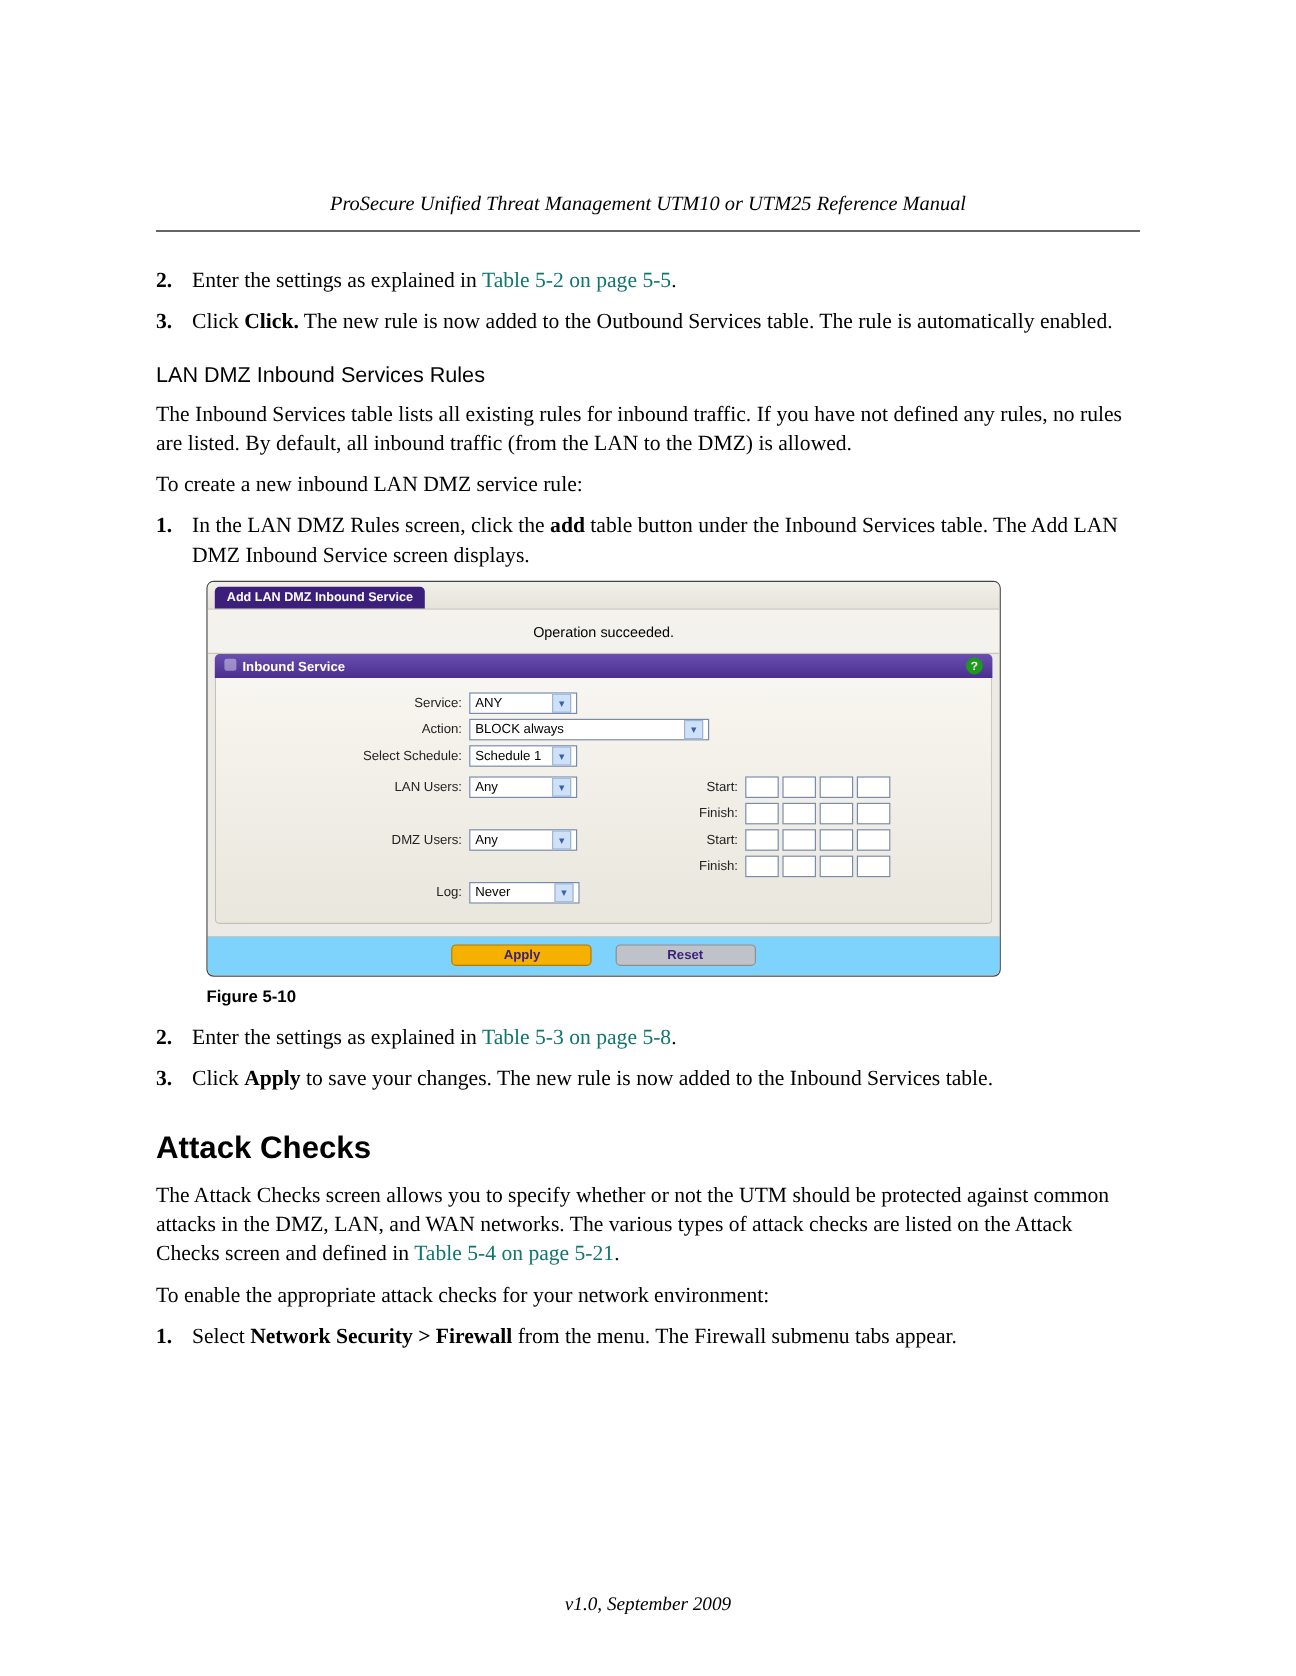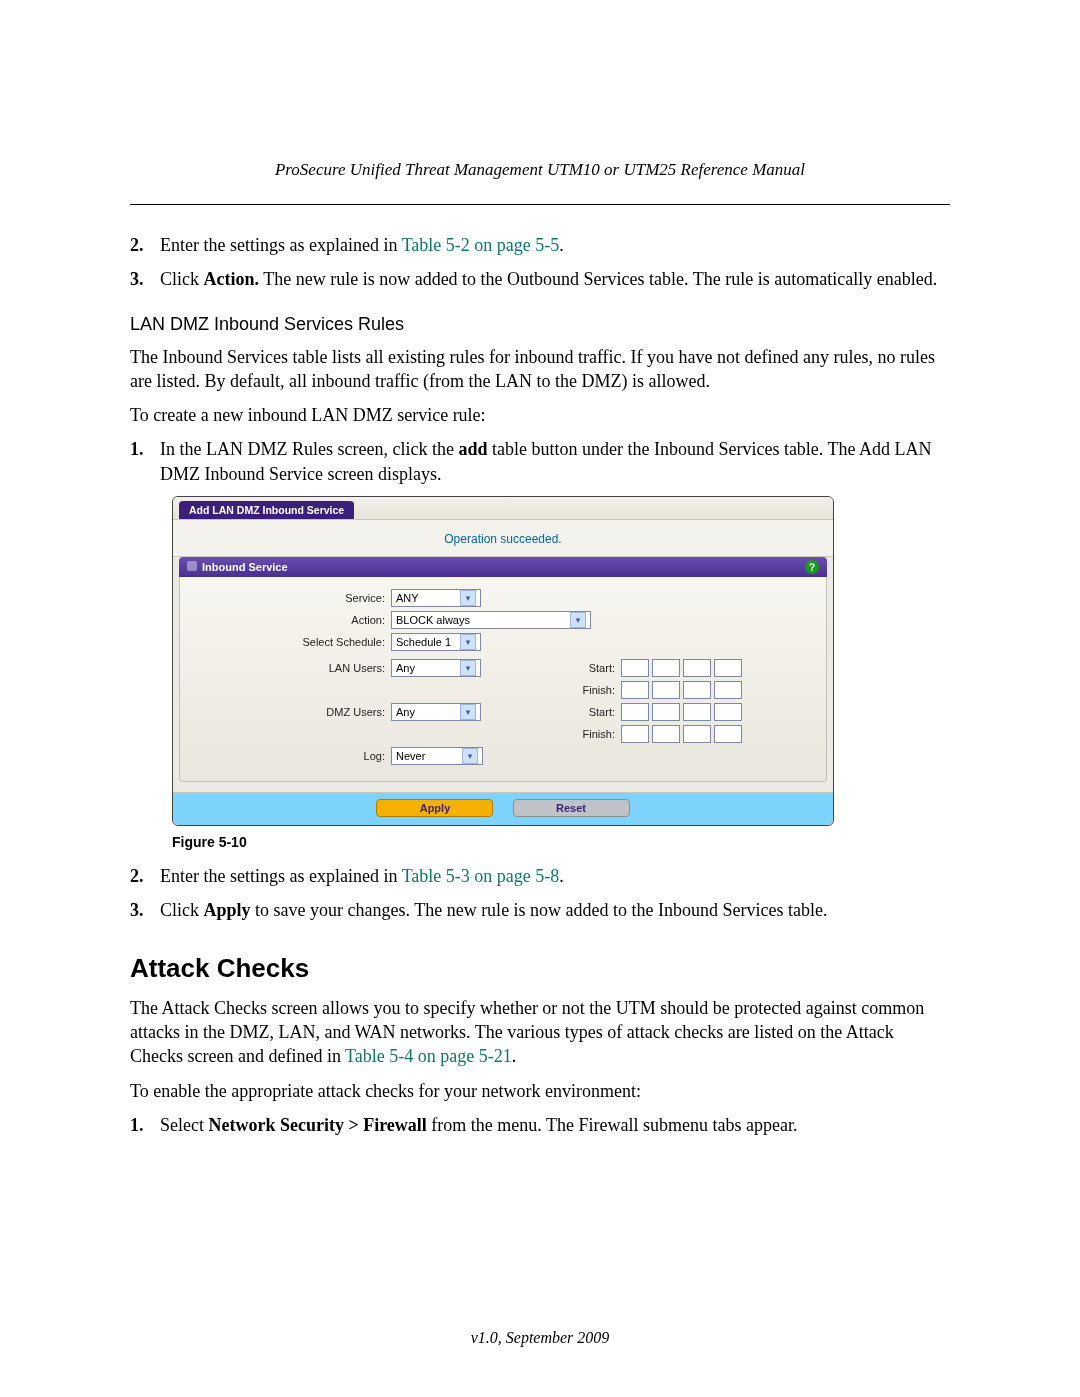--- a/index.html
+++ b/index.html
@@ -14,21 +14,21 @@
     width: 1080px;
     height: 1397px;
     position: relative;
     box-sizing: border-box;
     padding: 160px 130px 90px 130px;
   }
   .running-header {
     font-style: italic;
     font-size: 17px;
     text-align: center;
-    padding-bottom: 24px;
+    padding-bottom: 12px;
     border-bottom: 1.5px solid #000;
     margin-bottom: 28px;
   }
   .body-text p { margin: 0 0 10px 0; line-height: 1.35; }
   ol.steps { list-style: none; margin: 0; padding: 0; }
   ol.steps > li {
     display: flex;
     margin: 0 0 10px 0;
     line-height: 1.35;
   }
@@ -81,21 +81,21 @@
     color: #fff;
     font-weight: bold;
     font-size: 10.5px;
     padding: 3px 10px;
     border-radius: 4px 4px 0 0;
   }
   .status-area {
     background: #f4f2ec;
     text-align: center;
     padding: 12px 0 10px 0;
-    color: #0369a1;
+    color: #000000;
     font-size: 12px;
     border-top: 1px solid #c9c6bc;
     border-bottom: 1px solid #c9c6bc;
   }
   .panel-outer { padding: 0 6px 10px 6px; background:#eceae4;}
   .panel-head {
     background: #5b3fa0;
     background: linear-gradient(#6a4eb0,#4a2e90);
     color: #fff;
     font-weight: bold;
@@ -183,21 +183,21 @@
   <ol class="steps">
     <li>
       <span class="num">2.</span>
       <span class="txt">
         <span>Enter the settings as explained in </span><a class="link" href="#">Table 5-2 on page 5-5</a><span>.</span>
       </span>
     </li>
     <li>
       <span class="num">3.</span>
       <span class="txt">
-        <span>Click </span><span class="bold">Action.</span><span> The new rule is now added to the Outbound Services table. The rule is automatically enabled.</span>
+        <span>Click </span><span class="bold">Click.</span><span> The new rule is now added to the Outbound Services table. The rule is automatically enabled.</span>
       </span>
     </li>
   </ol>
 
   <h3 class="subhead">LAN DMZ Inbound Services Rules</h3>
 
   <div class="body-text">
     <p>The Inbound Services table lists all existing rules for inbound traffic. If you have not defined any rules, no rules are listed. By default, all inbound traffic (from the LAN to the DMZ) is allowed.</p>
     <p>To create a new inbound LAN DMZ service rule:</p>
   </div>

